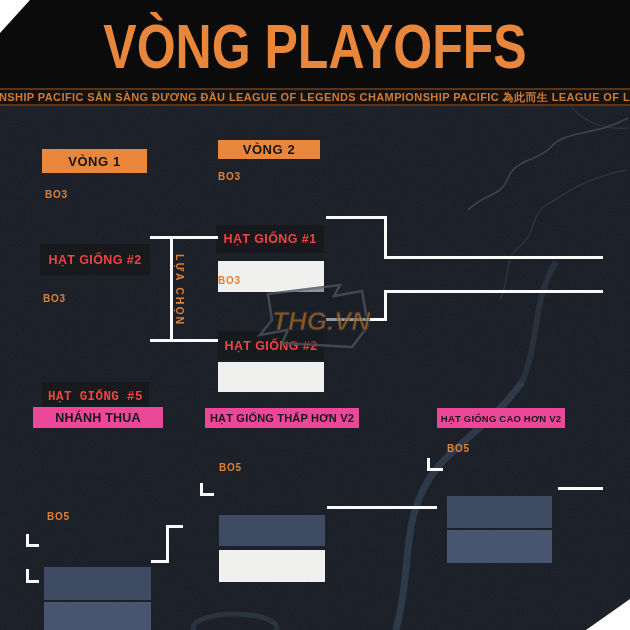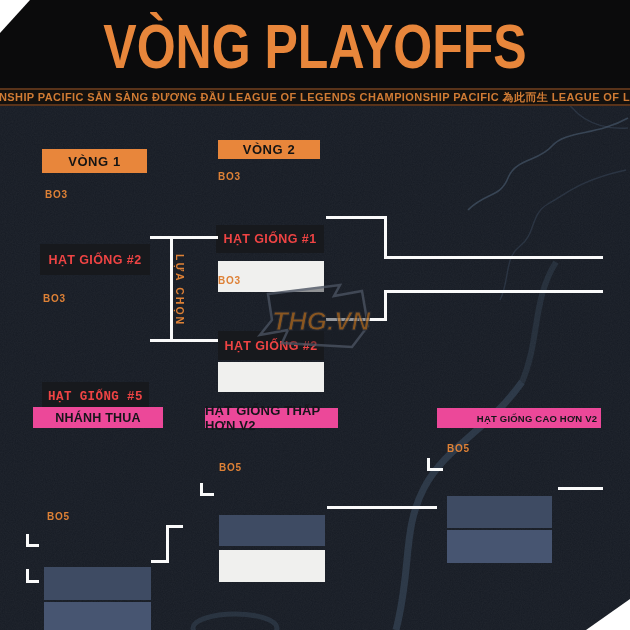--- a/index.html
+++ b/index.html
@@ -107,22 +107,22 @@
   <div class="abs line" style="left:150px;top:339px;width:68px;height:3px;"></div>
   <div class="abs line" style="left:170px;top:236px;width:3px;height:106px;"></div>
   <div class="abs line" style="left:326px;top:216px;width:61px;height:3px;"></div>
   <div class="abs line" style="left:384px;top:216px;width:3px;height:43px;"></div>
   <div class="abs line" style="left:384px;top:256px;width:219px;height:3px;"></div>
   <div class="abs line" style="left:326px;top:318px;width:61px;height:3px;"></div>
   <div class="abs line" style="left:384px;top:290px;width:3px;height:31px;"></div>
   <div class="abs line" style="left:384px;top:290px;width:219px;height:3px;"></div>
 
   <div class="abs whead lvl" style="left:33px;top:407px;width:130px;height:21px;font-size:12.5px;">NHÁNH THUA</div>
-  <div class="abs whead lvl" style="left:205px;top:408px;width:133px;height:20px;font-size:13px;">HẠT GIỐNG THẤP HƠN V2</div>
-  <div class="abs whead lvl" style="left:437px;top:408px;width:128px;height:20px;font-size:9.5px;padding-left:36px;">HẠT GIỐNG CAO HƠN V2</div>
+  <div class="abs whead lvl" style="left:205px;top:408px;width:154px;height:20px;font-size:11px;">HẠT GIỐNG THẤP HƠN V2</div>
+  <div class="abs whead lvl" style="left:437px;top:408px;width:128px;height:20px;font-size:9.5px;">HẠT GIỐNG CAO HƠN V2</div>
 
   <div class="abs fmt lvl" style="left:47px;top:511px;">BO5</div>
   <div class="abs slot slate lvl" style="left:44px;top:527px;width:107px;height:33px;"></div>
   <div class="abs slot slate2 lvl" style="left:44px;top:562px;width:107px;height:33px;"></div>
   <div class="abs line" style="left:26px;top:534px;width:3px;height:13px;"></div>
   <div class="abs line" style="left:26px;top:544px;width:13px;height:3px;"></div>
   <div class="abs line" style="left:26px;top:569px;width:3px;height:14px;"></div>
   <div class="abs line" style="left:26px;top:580px;width:13px;height:3px;"></div>
   <div class="abs line" style="left:151px;top:560px;width:18px;height:3px;"></div>
   <div class="abs line" style="left:166px;top:525px;width:3px;height:38px;"></div>

